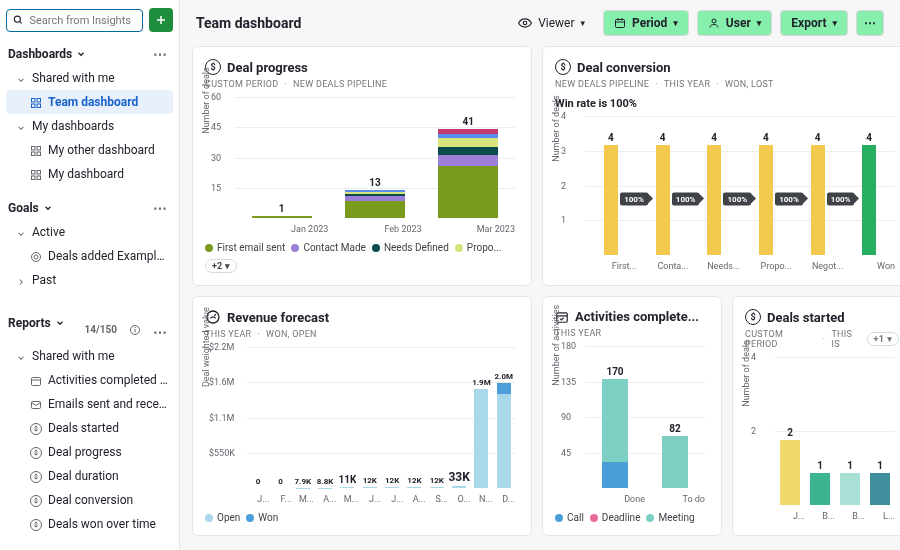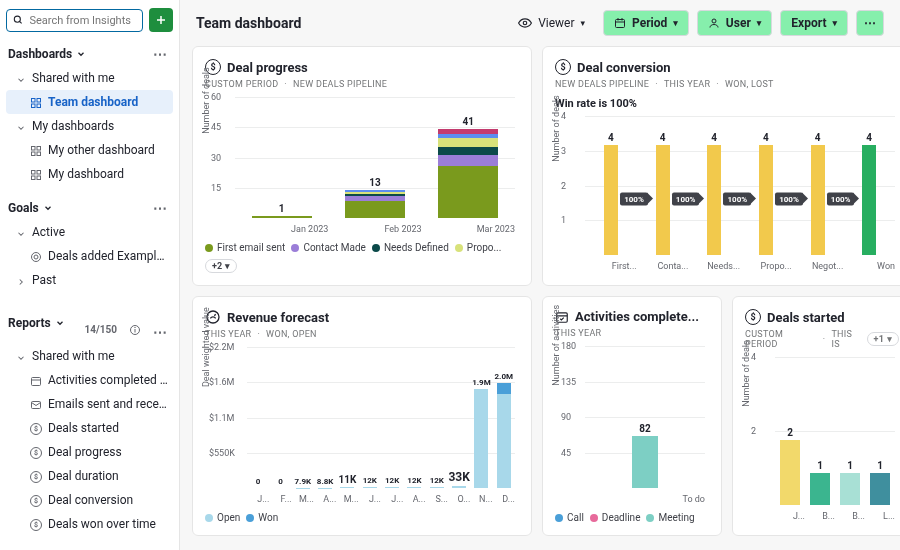--- a/index.html
+++ b/index.html
@@ -582,20 +582,29 @@
             <div class="gridline" style="top: 75%;"></div>
             <div class="ytick" style="top: 75%;">45</div>
             <div class="gridline" style="top: 50%;"></div>
             <div class="ytick" style="top: 50%;">90</div>
             <div class="gridline" style="top: 25%;"></div>
             <div class="ytick" style="top: 25%;">135</div>
             <div class="gridline" style="top: 0%;"></div>
             <div class="ytick" style="top: 0%;">180</div>
             <div class="bars">
               <div class="bar-group">
+                <div class="bar-label">170</div>
+                <div class="bar-stack bar2">
+                  <div class="bar-seg" style="background: rgb(74, 159, 216); height: 25.5556px;"></div>
+                  <div class="bar-seg" style="background: rgb(231, 106, 155); height: 0px;"></div>
+                  <div class="bar-seg" style="background: rgb(125, 207, 196); height: 83.0556px;"></div>
+                </div>
+                <div class="cat-label">Done</div>
+              </div>
+              <div class="bar-group">
                 <div class="bar-label">82</div>
                 <div class="bar-stack bar2">
                   <div class="bar-seg" style="background: rgb(74, 159, 216); height: 0px;"></div>
                   <div class="bar-seg" style="background: rgb(231, 106, 155); height: 0px;"></div>
                   <div class="bar-seg" style="background: rgb(125, 207, 196); height: 52.3889px;"></div>
                 </div>
                 <div class="cat-label">To do</div>
               </div>
             </div>
           </div>

